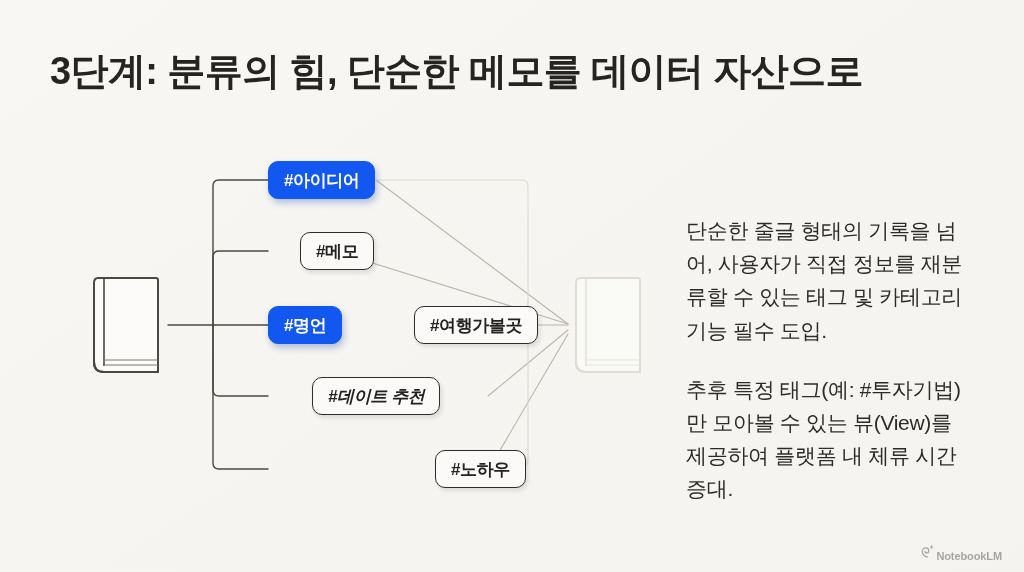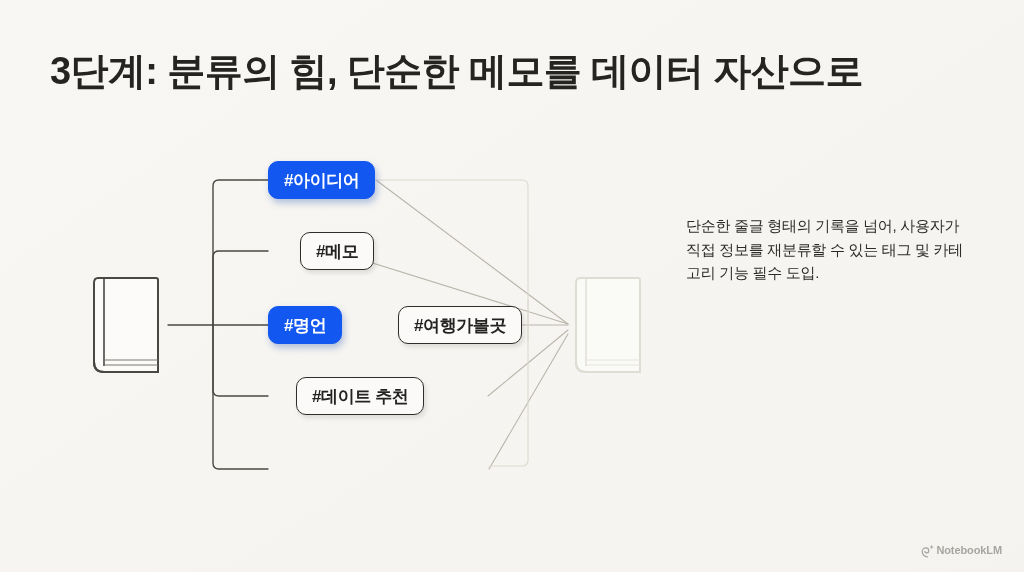--- a/index.html
+++ b/index.html
@@ -88,50 +88,50 @@
     background: #1257f0;
     border: 1.6px solid #1257f0;
     color: #ffffff;
     box-shadow: 2px 4px 7px rgba(18,66,170,0.30);
   }
 
   
   #tag-idea     { left: 268px; top: 161px; }
   #tag-memo     { left: 268px; top: 232px; }
   #tag-quote    { left: 268px; top: 306px; }
-  #tag-date     { left: 264px; top: 377px; }
+  #tag-date     { left: 280px; top: 377px; font-style: italic; }
   #tag-invest   { left: 268px; top: 450px; }
-  #tag-travel   { left: 366px; top: 306px; }
+  #tag-travel   { left: 382px; top: 306px; }
   #tag-food     { left: 420px; top: 377px; }
   #tag-knowhow  { left: 403px; top: 450px; }
 
   
   #notes {
     position: absolute;
     left: 686px;
     top: 214px;
     width: 290px;
   }
   .note-p {
-    font-size: 15px;
+    font-size: 21px;
     line-height: 1.58;
     color: #2c2b27;
     letter-spacing: -0.3px;
     margin: 0;
     font-weight: 500;
   }
   .note-p + .note-p { margin-top: 26px; }
 
   
   #watermark {
     position: absolute;
     right: 22px;
     bottom: 10px;
     display: flex;
-    align-items: flex-start;
+    align-items: flex-end;
     gap: 2px;
     opacity: 0.42;
   }
   #watermark-label {
     font-size: 11px;
     font-weight: 700;
     color: #3a3833;
     letter-spacing: -0.1px;
   }
 </style>
@@ -187,24 +187,26 @@
         <path d="M16,88 L70,88 M16,93 L70,93" fill="none" stroke="#e6e3dc" stroke-width="1.2"></path>
       </svg>
     </div>
 
     <div class="tag accent" id="tag-idea">#아이디어</div>
     <div class="tag plain" id="tag-memo">#메모</div>
     <div class="tag accent" id="tag-quote">#명언</div>
     <div class="tag plain" id="tag-date">#데이트 추천</div>
 
     <div class="tag plain" id="tag-travel">#여행가볼곳</div>
+    <div class="tag plain" id="tag-knowhow">#노하우</div>
   </div>
 
   <div id="notes">
     <p class="note-p">단순한 줄글 형태의 기록을 넘어, 사용자가 직접 정보를 재분류할 수 있는 태그 및 카테고리 기능 필수 도입.</p>
+    <p class="note-p">추후 특정 태그(예: #투자기법)만 모아볼 수 있는 뷰(View)를 제공하여 플랫폼 내 체류 시간 증대.</p>
   </div>
 
   <div id="watermark">
     <span>
       <svg width="13" height="13" viewBox="0 0 16 16">
         <path d="M8,14.5 C4.4,14.5 1.5,11.6 1.5,8 C1.5,5.5 3.5,3.5 6,3.5
                  C8,3.5 9.5,5 9.5,7 C9.5,8.6 8.3,9.8 6.8,9.8
                  C5.7,9.8 4.8,8.9 4.8,7.8" fill="none" stroke="#3a3833" stroke-width="1.5" stroke-linecap="round"></path>
         <path d="M11.5,2.5 L14.5,2.5 M13,1 L13,4" fill="none" stroke="#3a3833" stroke-width="1.2" stroke-linecap="round"></path>
       </svg>

